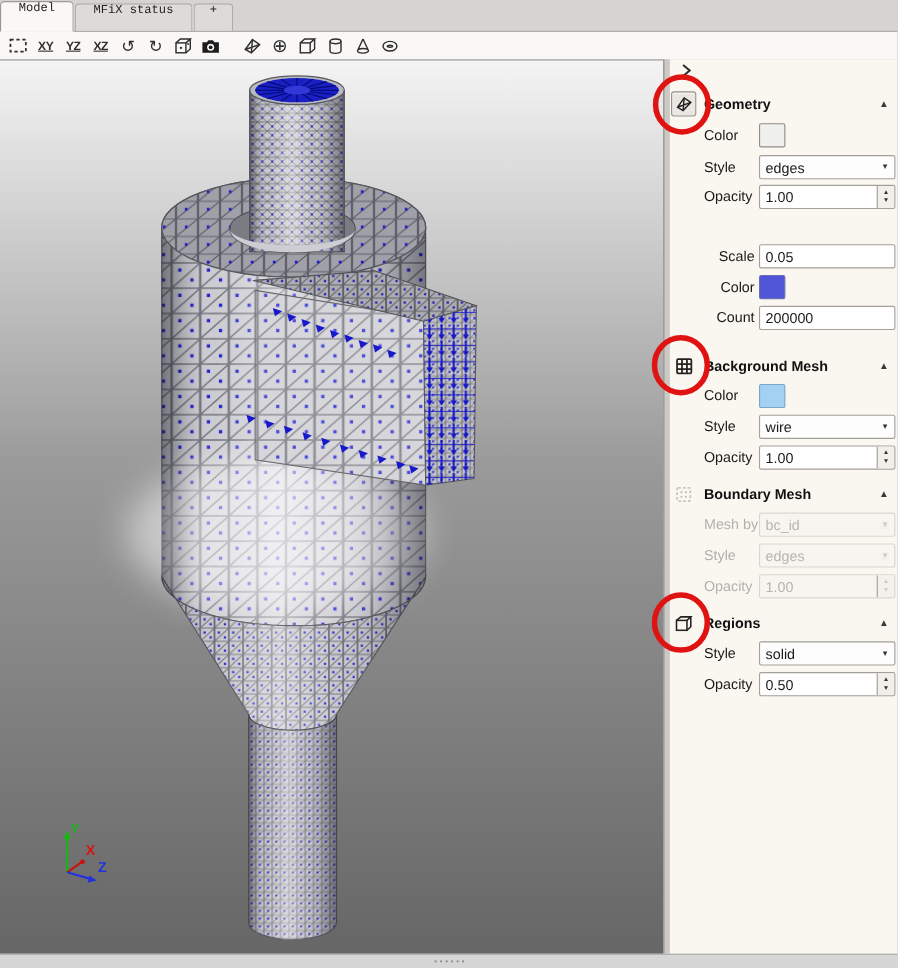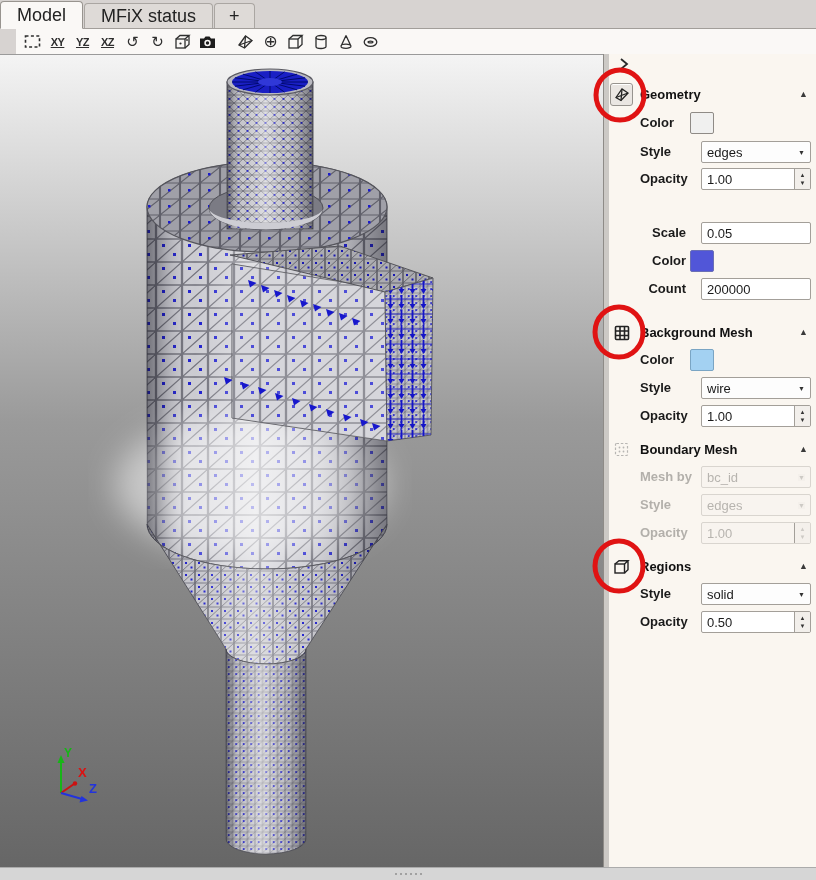--- a/index.html
+++ b/index.html
@@ -3,29 +3,29 @@
 <meta charset="utf-8">
 <style>
   html,body{margin:0;padding:0;}
   body{width:816px;height:880px;position:relative;font-family:"Liberation Sans",sans-serif;
        background:#d7d3d1;overflow:hidden;-webkit-font-smoothing:antialiased;}
   .app{position:absolute;inset:0;}
 
   
   .tabbar{position:absolute;left:0;top:0;right:0;height:28px;background:#d7d3d1;
           border-bottom:1px solid #a29e9a;display:flex;align-items:flex-end;}
-  .tab{height:24px;display:flex;align-items:center;justify-content:center;padding:0 16px;
-       font-size:18px;color:#222;background:#dedad7;border:1px solid #aaa6a2;
-       border-bottom:none;border-top-left-radius:4px;border-top-right-radius:4px;margin-right:1px;}
+  .tab{height:24px;display:flex;align-items:flex-start;justify-content:center;padding:0 16px;
+       font-size:11px;color:#222;background:#dedad7;border:1px solid #aaa6a2;
+       border-bottom:none;border-top-left-radius:4px;border-top-right-radius:4px;margin-right:1px;font-family:Liberation Mono, monospace;}
   .tab.active{background:#faf8f6;height:26px;margin-bottom:-1px;border-color:#98948f;
               border-bottom:1px solid #faf8f6;}
   .tab.plus{padding:0 14px;}
 
   
-  .toolbar{position:absolute;left:16px;top:29px;right:0;height:25px;background:#faf8f6;
+  .toolbar{position:absolute;left:0;top:29px;right:0;height:25px;background:#faf8f6;
            display:flex;align-items:center;padding-left:4px;}
   .tbtn{width:24px;height:21px;border:none;background:transparent;display:flex;align-items:center;
         justify-content:center;color:#2e2e2e;font-size:15px;padding:0;margin:0 0.5px;}
   .tbtn svg{display:block;}
   .axlbl{font-size:11px;font-weight:bold;text-decoration:underline;color:#2e2e2e;letter-spacing:-0.5px;}
   .tgap{width:13px;}
 
   
   .viewport{position:absolute;left:0;top:54px;width:603px;height:814px;border-top:1px solid #9a9a9a;}
   .vsplitter{position:absolute;left:603px;top:54px;width:6px;bottom:12px;
@@ -34,23 +34,23 @@
          font-size:13px;color:#1a1a1a;}
 
   
   .bottombar{position:absolute;left:0;bottom:0;height:12px;right:0;background:#d6d6d6;
              border-top:1px solid #ababab;display:flex;align-items:center;justify-content:center;}
   .grip{display:flex;gap:3px;}
   .grip i{width:2px;height:2px;border-radius:50%;background:#8f8f8f;display:block;}
 
   
   .prow{position:absolute;left:0;right:2px;height:22px;}
-  .plabel{position:absolute;left:31px;top:3px;white-space:nowrap;font-weight:bold;}
+  .plabel{position:absolute;left:31px;top:3px;white-space:nowrap;}
   .plabel.r{left:0;width:77px;text-align:right;}
-  .pfield{position:absolute;left:92px;width:110px;height:22px;box-sizing:border-box;}
+  .pfield{position:absolute;left:81px;width:124px;height:22px;box-sizing:border-box;}
   .swatch{position:absolute;left:81px;width:24px;height:22px;box-sizing:border-box;
           border:1px solid #8f8b86;border-radius:2px;}
   .combo{display:flex;align-items:center;background:#fdfdfd;border:1px solid #a39f99;
          border-radius:2px;padding:0 5px;height:22px;box-sizing:border-box;}
   .combo-arrow{margin-left:auto;font-size:7px;color:#333;}
   .spin{display:flex;align-items:stretch;background:#fff;border:1px solid #a39f99;
         border-radius:2px;height:22px;box-sizing:border-box;overflow:hidden;justify-content:center;}
   .spin-text{flex:1;display:flex;align-items:center;padding-left:5px;}
   .spin-btns{width:15px;border-left:1px solid #a39f99;background:#f2efeb;display:flex;
              flex-direction:column;align-items:center;justify-content:space-evenly;

